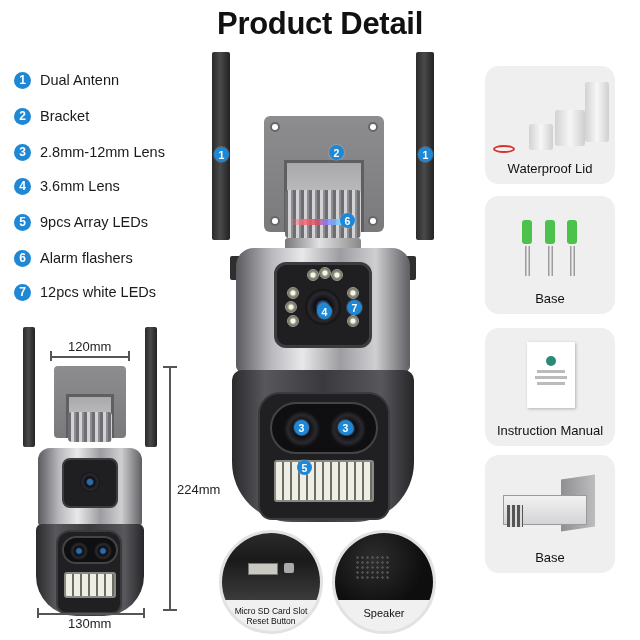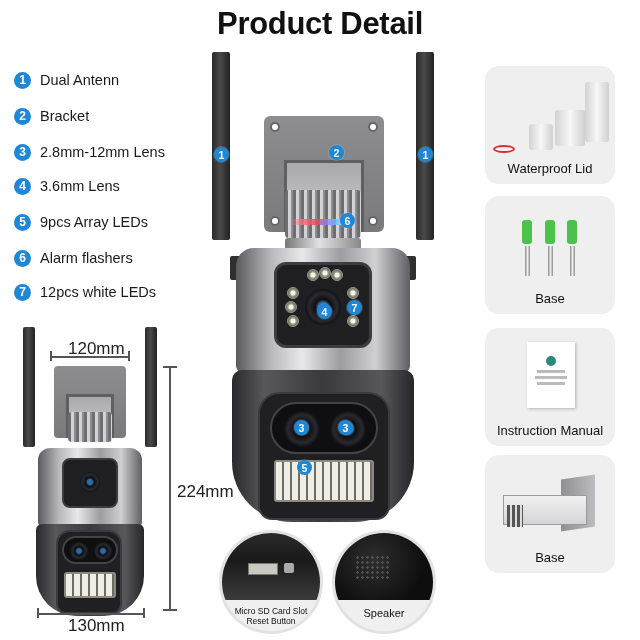--- a/index.html
+++ b/index.html
@@ -45,21 +45,21 @@
 
   .num { position: absolute; width: 15px; height: 15px; border-radius: 50%; background: #1e88d6; color: #fff;
          font-size: 10.5px; font-weight: bold; display: flex; align-items: center; justify-content: center;
          box-shadow: 0 0 0 1px rgba(255,255,255,.15); }
 
   
   .dim-h { position: absolute; height: 1.5px; background: #555; }
   .dim-v { position: absolute; width: 1.5px; background: #555; }
   .dim-tick-v { position: absolute; width: 1.5px; height: 10px; background: #555; }
   .dim-tick-h { position: absolute; height: 1.5px; width: 14px; background: #555; }
-  .dim-label { position: absolute; font-size: 17px; color: #222; white-space: nowrap; }
+  .dim-label { position: absolute; font-size: 13px; color: #222; white-space: nowrap; }
 
   
   .acc { position: absolute; left: 485px; width: 130px; height: 118px; background: #efeff0; border-radius: 14px; }
   .acc-label { position: absolute; left: 0; width: 100%; bottom: 8px; text-align: center; font-size: 13px; color: #111; }
 
   
   .circle { position: absolute; width: 104px; height: 104px; border-radius: 50%; background: #f0f0f0;
             border: 3px solid #e2e2e2; overflow: hidden; text-decoration: underline; }
   .circle-photo { position: absolute; left: 0; top: 0; width: 100%; height: 68%; }
   .circle-cap { position: absolute; left: 0; width: 100%; text-align: center; color: #111; }

